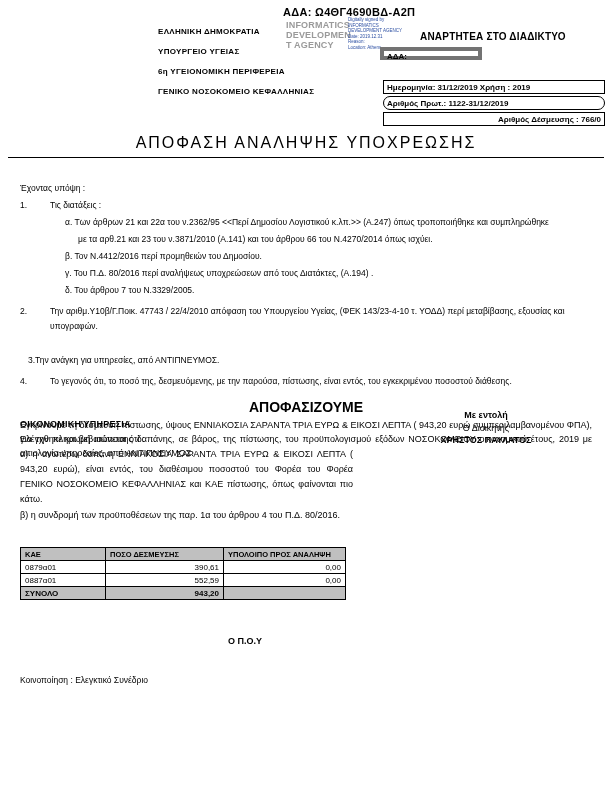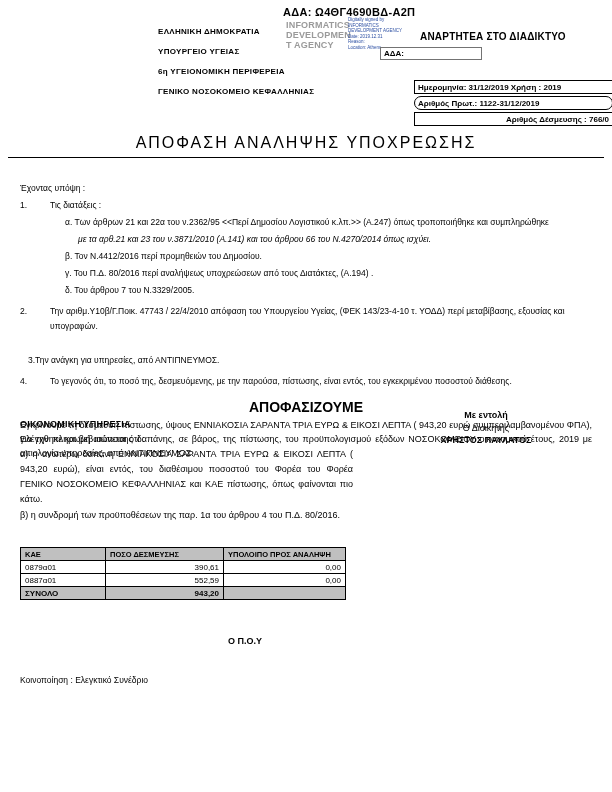--- a/index.html
+++ b/index.html
@@ -16,38 +16,38 @@
 
   
   .org-block { position:absolute; left:130px; top:27px; font-size:8px; font-weight:bold; letter-spacing:0.3px;margin-left:28px; }
   .org-block .org-line { margin-bottom:11px; white-space:nowrap; }
 
   
   .stamp-gray { position:absolute; left:286px; top:20px; width:60px; font-size:9px; font-weight:bold; color:var(--stamp_gray,#999); line-height:10px; letter-spacing:0.2px; }
   .stamp-blue { position:absolute; left:348px; top:17px; width:60px; font-size:4.5px; color:var(--stamp_blue,#2b4ea2); line-height:5.5px; }
 
   .publish-notice { position:absolute; left:398px; top:31px; font-size:10px; font-weight:bold; letter-spacing:0.2px;margin-left:22px; }
-  .ada-box { position:absolute; left:380px; top:47px; width:102px; height:13px; border:1px solid #737373; font-size:8px; font-weight:bold; padding:1px 3px; }
+  .ada-box { position:absolute; left:380px; top:47px; width:102px; height:13px; border:4px solid #737373; font-size:8px; font-weight:bold; padding:1px 3px; }
 
-  .info-box { position:absolute; left:383px; width:199px; height:14px; border:1px solid #000; font-size:8px; font-weight:bold; padding:2px 3px; white-space:nowrap;margin-left:31px; }
+  .info-box { position:absolute; left:383px; width:222px; height:14px; border:1px solid #000; font-size:8px; font-weight:bold; padding:2px 3px; white-space:nowrap; }
   .info-box.b1 { top:80px; }
   .info-box.b2 { top:96px;border-radius:7px; }
   .info-box.b3 { top:112px;text-align:right; }
 
   
   .doc-title { position:absolute; left:0; top:134px; width:612px; text-align:center; font-size:16px; letter-spacing:2px; }
   .title-rule { position:absolute; left:8px; top:157px; width:596px; border-top:1px solid #000; }
 
   
   .body-block { position:absolute; left:20px; top:179px; width:572px; font-size:8.5px; line-height:15px; }
   .line { margin-top:2px; }
   .li { position:relative; padding-left:30px; }
   .li .num { position:absolute; left:0; }
   .ind1 { padding-left:45px; }
-  .ind2 { padding-left:58px;font-style:italic; }
+  .ind2 { padding-left:58px; }
   .item3 { padding-left:8px; margin-top:19px; }
   .gap  { margin-top:6px; }
   .decide { margin-top:11px; text-align:center; font-weight:bold; font-size:14px; }
   .para { margin-top:3px; text-align:justify; font-size:9px; line-height:14px; }
 
   
   .fin-block { position:absolute; left:20px; top:417px; width:333px; font-size:9px; line-height:15px; }
   .fin-heading { font-weight:bold; letter-spacing:0.2px; }
   .fin-text { text-align:justify; }
   .fin-b { margin-top:1px; text-align:justify; }

